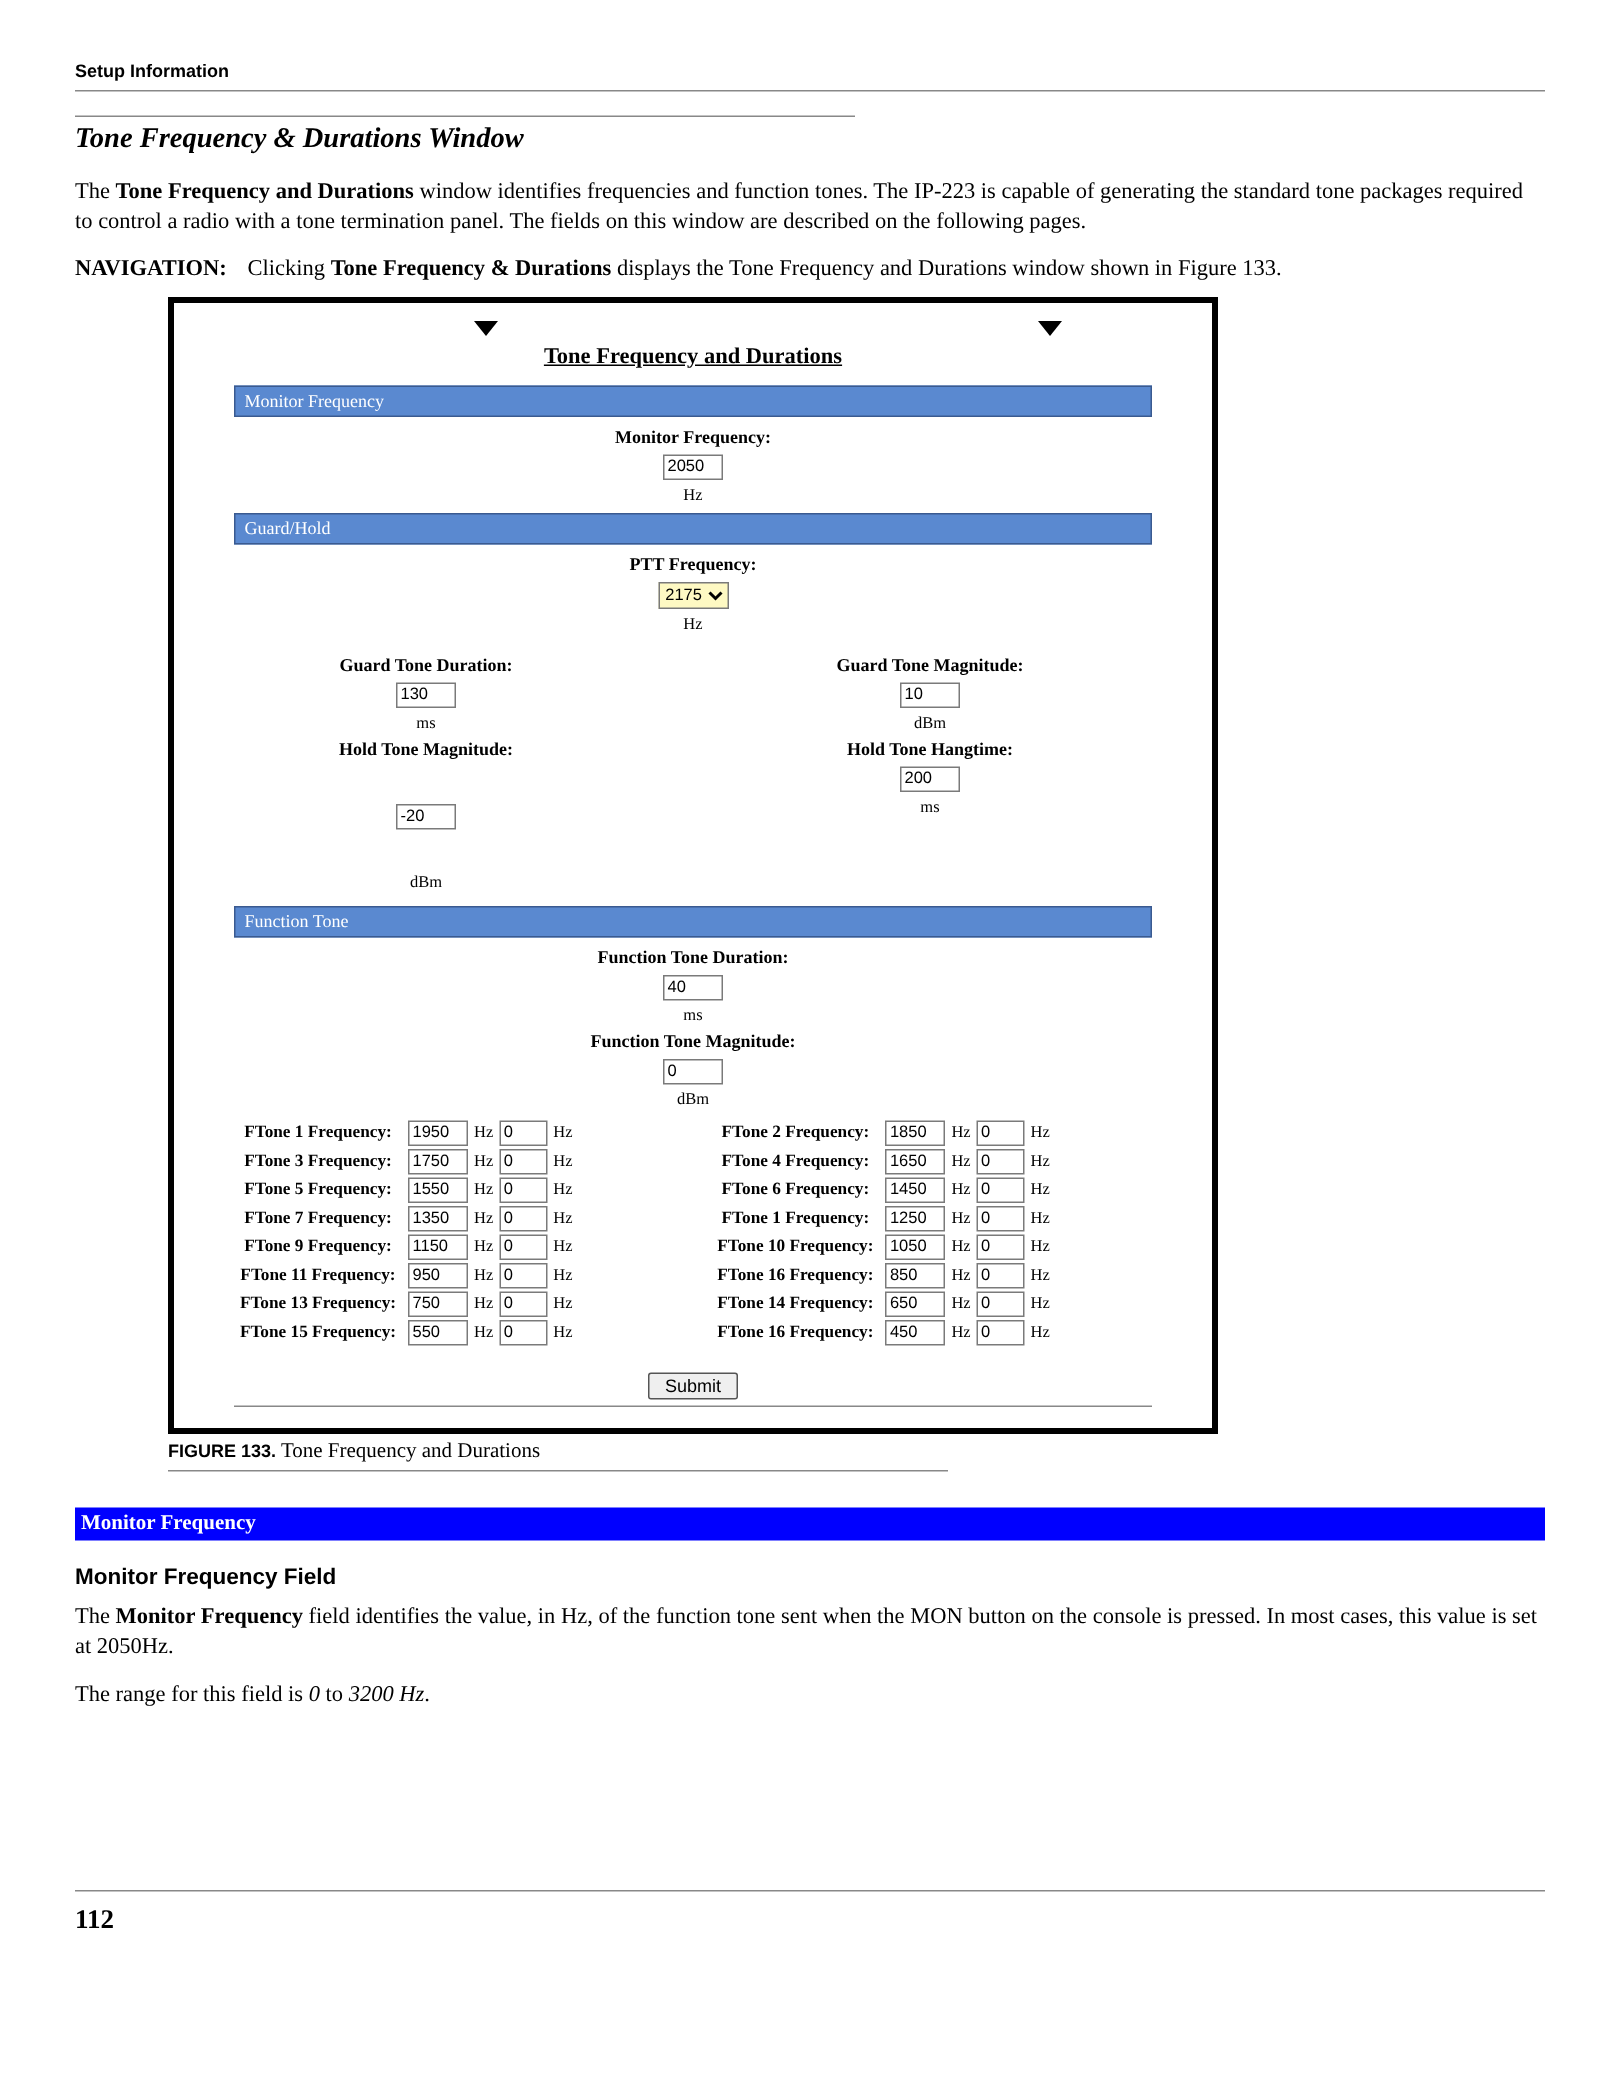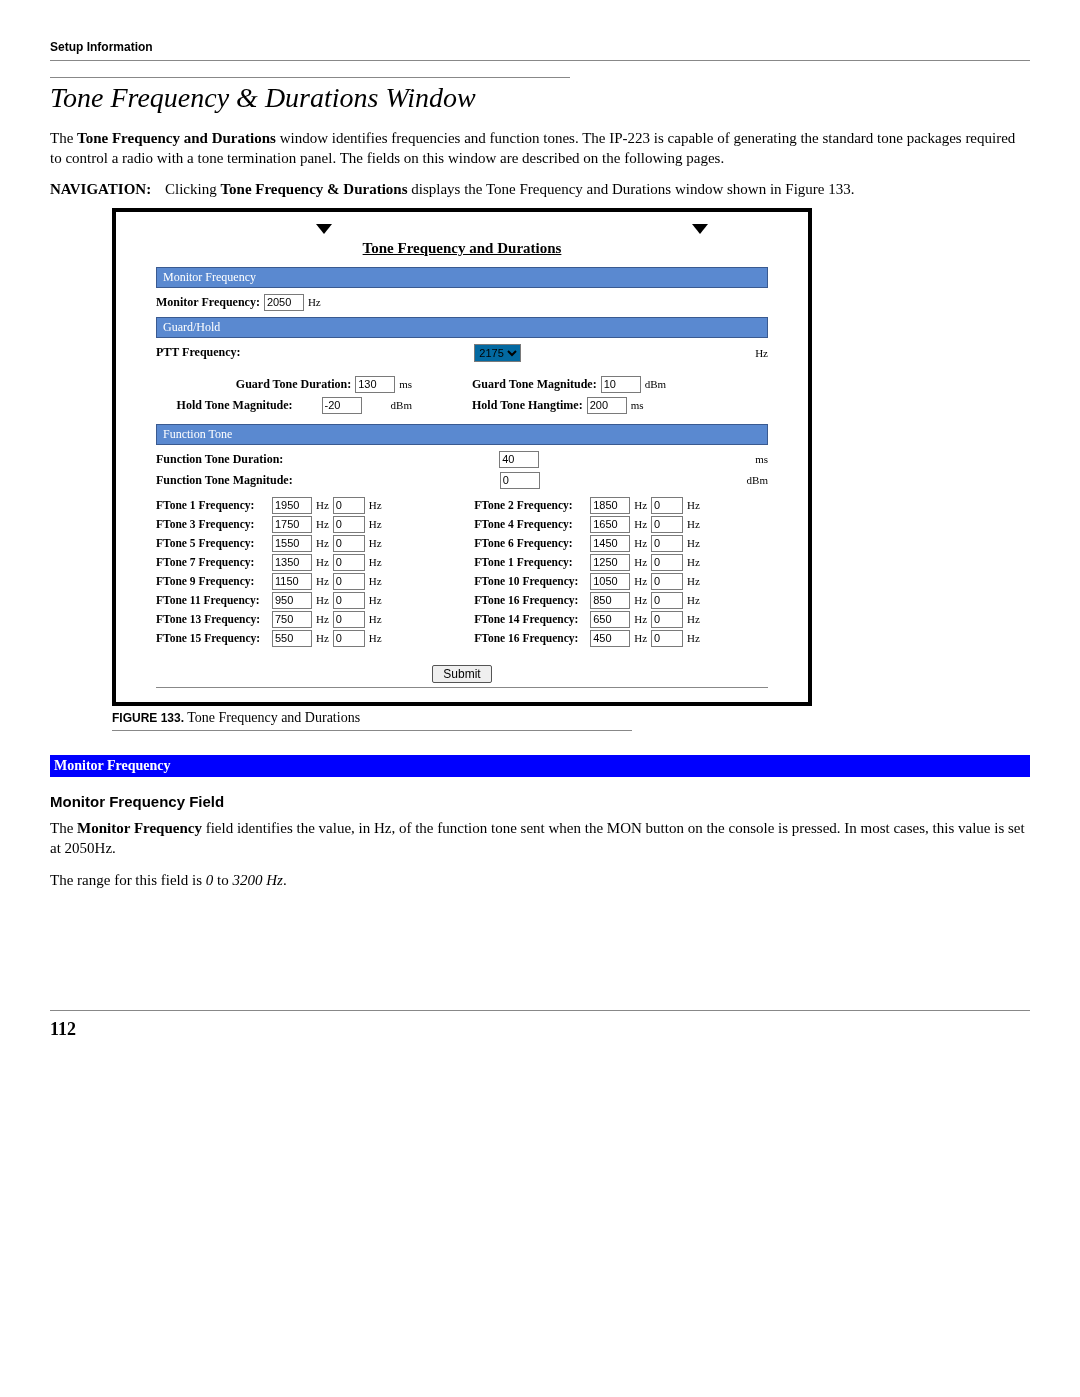--- a/index.html
+++ b/index.html
@@ -22,22 +22,22 @@
     margin: 4px 0 16px 0;
   }
   hr.short {
     border: none;
     border-top: 1px solid #888;
     width: 520px;
     margin: 4px 0 2px 0;
   }
   h2.section-title {
     font-style: italic;
-    font-weight: normal;
-    font-size: 28px;
+    font-weight: bold;
+    font-size: 19px;
     margin: 4px 0 14px 0;
   }
   p { margin: 6px 0 12px 0; line-height: 1.35; }
   .nav-block { display: flex; margin-top: 10px; }
   .nav-label { font-weight: bold; flex: 0 0 115px; }
   .nav-text { flex: 1; }
 
   
   .figure-wrap { margin: 10px 0 8px 62px; width: 700px; }
   .figure-box {
@@ -75,20 +75,21 @@
     margin: 6px 0 6px 0;
     border: 1px solid #3a5a90;
   }
   .form-row {
     display: flex;
     align-items: center;
     font-weight: bold;
     font-size: 12px;
     margin: 4px 0;
     gap: 4px;
+    flex-direction: column;
   }
   .form-row.center { justify-content: space-between; }
   .two-col {
     display: flex;
     justify-content: space-between;
     gap: 20px;
   }
   .col { flex: 1; }
   .lbl { font-weight: bold; }
   input.fld {
@@ -99,27 +100,27 @@
     padding: 0 2px;
     background: #fff;
   }
   input.w40 { width: 34px; }
   input.w30 { width: 26px; }
   select.fld {
     font-family: Arial, Helvetica, sans-serif;
     font-size: 11px;
     border: 1px solid #7a7a7a;
     height: 18px;
-    background: #0369a1;
+    background: #fef9c3;
   }
   .unit { font-weight: normal; font-size: 11px; }
   .ft-table { width: 100%; margin-top: 8px; }
   .ft-row { display: flex; justify-content: space-between; margin: 2px 0; font-size: 11.5px; font-weight: bold; }
   .ft-half { display: flex; align-items: center; gap: 4px; width: 48%; }
-  .ft-label { width: 112px; text-align: left; }
+  .ft-label { width: 112px; text-align: center; }
   .submit-wrap { text-align: center; margin: 18px 0 4px 0; }
   button.submit-btn {
     font-family: Arial, Helvetica, sans-serif;
     font-size: 12px;
     padding: 1px 10px;
     background: #efefef;
     border: 1px solid #555;
     border-radius: 2px;
   }
   .copyright {

